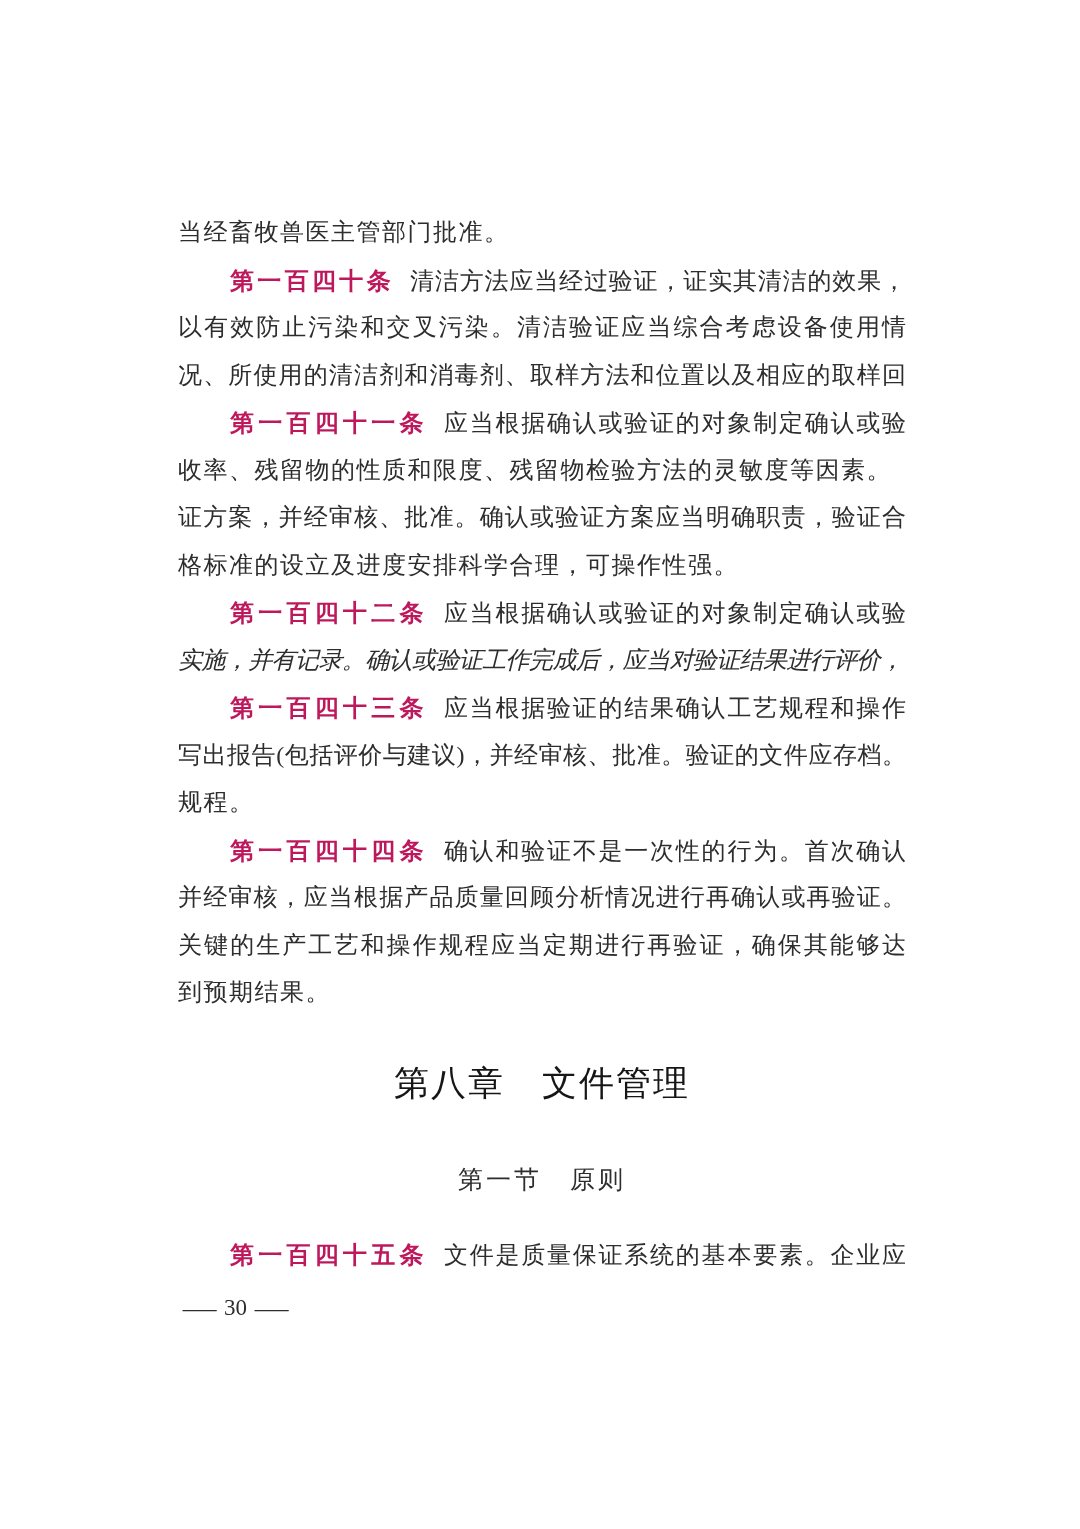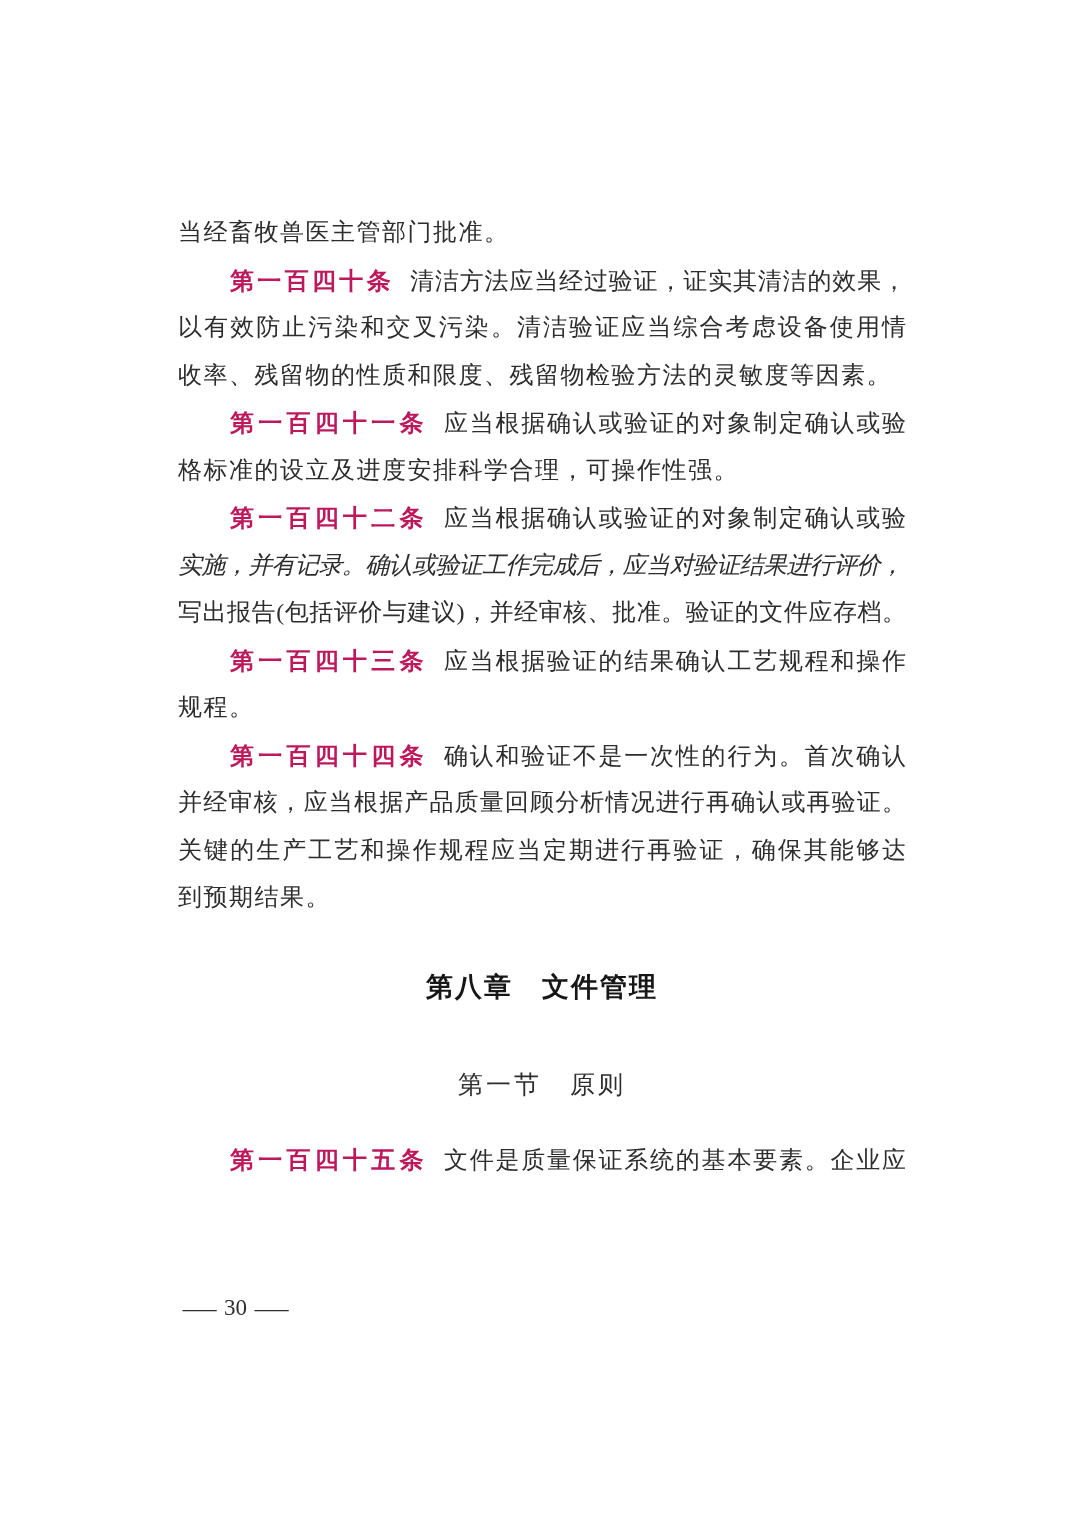--- a/index.html
+++ b/index.html
@@ -50,22 +50,22 @@
     font-weight: 700;
     color: #be185d;
     letter-spacing: 2.5px;
     margin-right: 16px;
   }
   .line.chapter-heading {
     margin-top: 42px;
     text-align: center;
     text-align-last: center;
     font-family: "Liberation Sans", sans-serif;
-    font-weight: 700;
-    font-size: 27px;
+    font-weight: 400;
+    font-size: 35px;
     color: #161616;
     letter-spacing: 2px;
   }
   .line.section-heading {
     margin-top: 50px;
     text-align: left;
     text-align-last: center;
     font-size: 25px;
     letter-spacing: 3px;
     color: #2d2d2d;
@@ -94,27 +94,29 @@
   }
 </style>
 </head>
 <body>
 
 <div class="page">
   <main class="content" id="content">
       <div class="line continuation natural"><span>当经畜牧兽医主管部门批准。</span></div>
       <div class="line article-start stretch"><b class="lbl">第一百四十条</b><span>清洁方法应当经过验证，证实其清洁的效果，</span></div>
       <div class="line continuation stretch"><span>以有效防止污染和交叉污染。清洁验证应当综合考虑设备使用情</span></div>
+      <div class="line continuation stretch"><span>况、所使用的清洁剂和消毒剂、取样方法和位置以及相应的取样回</span></div>
+      <div class="line article-start stretch"><b class="lbl">第一百四十一条</b><span>应当根据确认或验证的对象制定确认或验</span></div>
       <div class="line continuation natural"><span>收率、残留物的性质和限度、残留物检验方法的灵敏度等因素。</span></div>
-      <div class="line article-start stretch"><b class="lbl">第一百四十一条</b><span>应当根据确认或验证的对象制定确认或验</span></div>
+      <div class="line continuation stretch"><span>证方案，并经审核、批准。确认或验证方案应当明确职责，验证合</span></div>
       <div class="line continuation natural"><span>格标准的设立及进度安排科学合理，可操作性强。</span></div>
       <div class="line article-start stretch"><b class="lbl">第一百四十二条</b><span>应当根据确认或验证的对象制定确认或验</span></div>
       <div class="line continuation tight"><span>实施，并有记录。确认或验证工作完成后，应当对验证结果进行评价，</span></div>
+      <div class="line article-start stretch"><b class="lbl">第一百四十三条</b><span>应当根据验证的结果确认工艺规程和操作</span></div>
       <div class="line continuation stretch"><span>写出报告(包括评价与建议)，并经审核、批准。验证的文件应存档。</span></div>
-      <div class="line article-start stretch"><b class="lbl">第一百四十三条</b><span>应当根据验证的结果确认工艺规程和操作</span></div>
       <div class="line continuation natural"><span>规程。</span></div>
       <div class="line article-start stretch"><b class="lbl">第一百四十四条</b><span>确认和验证不是一次性的行为。首次确认</span></div>
       <div class="line continuation stretch"><span>并经审核，应当根据产品质量回顾分析情况进行再确认或再验证。</span></div>
       <div class="line continuation stretch"><span>关键的生产工艺和操作规程应当定期进行再验证，确保其能够达</span></div>
       <div class="line continuation natural"><span>到预期结果。</span></div>
       <div class="line chapter-heading"><span>第八章　文件管理</span></div>
       <div class="line section-heading"><span>第一节　原则</span></div>
       <div class="line article-start stretch"><b class="lbl">第一百四十五条</b><span>文件是质量保证系统的基本要素。企业应</span></div>
     </main>
   <footer class="footer">

